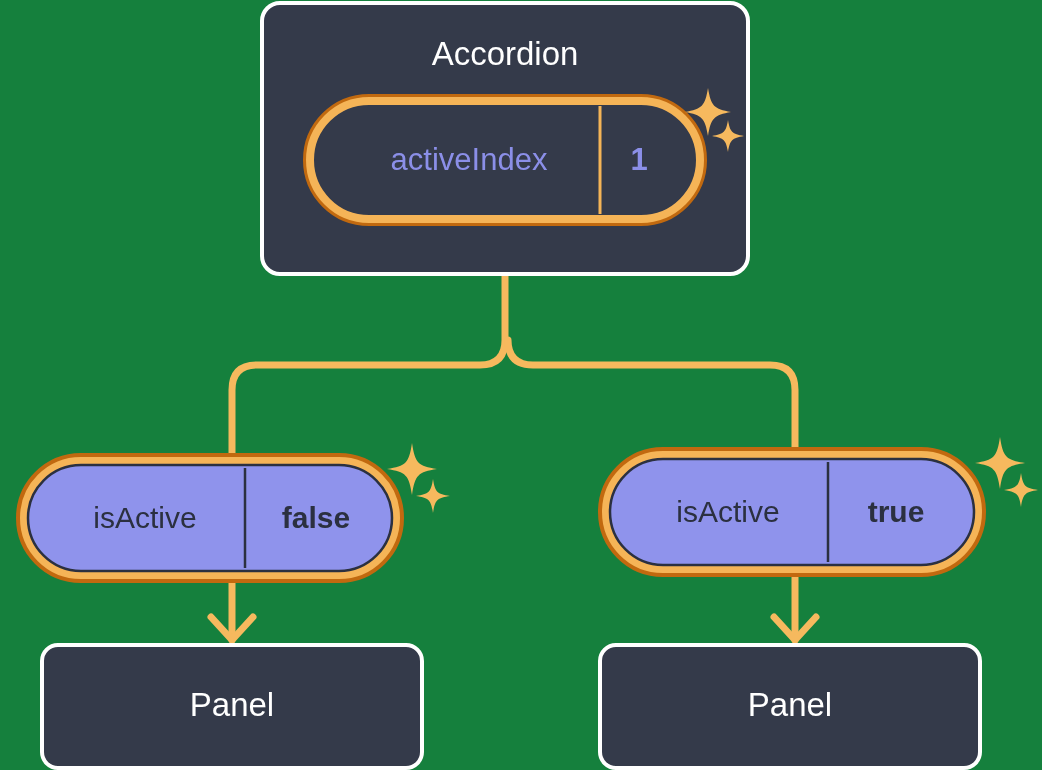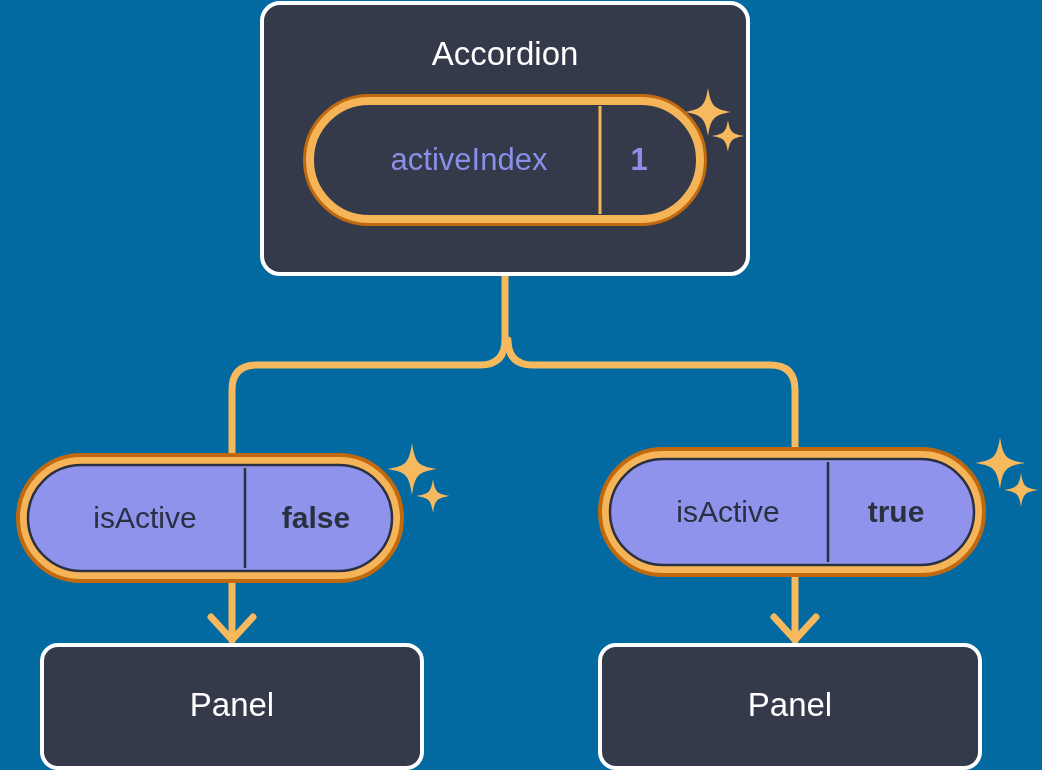--- a/index.html
+++ b/index.html
@@ -10,21 +10,21 @@
   body {
     width: 1042px;
     height: 770px;
     overflow: hidden;
     font-family: "Liberation Sans", sans-serif;
   }
   #stage {
     position: relative;
     width: 1042px;
     height: 770px;
-    background: #0369a1;
+    background: #15803d;
   }
   #diagram {
     position: absolute;
     inset: 0;
     display: block;
   }
   .node-label {
     font-family: "Liberation Sans", sans-serif;
     fill: #ffffff;
     font-size: 33px;

